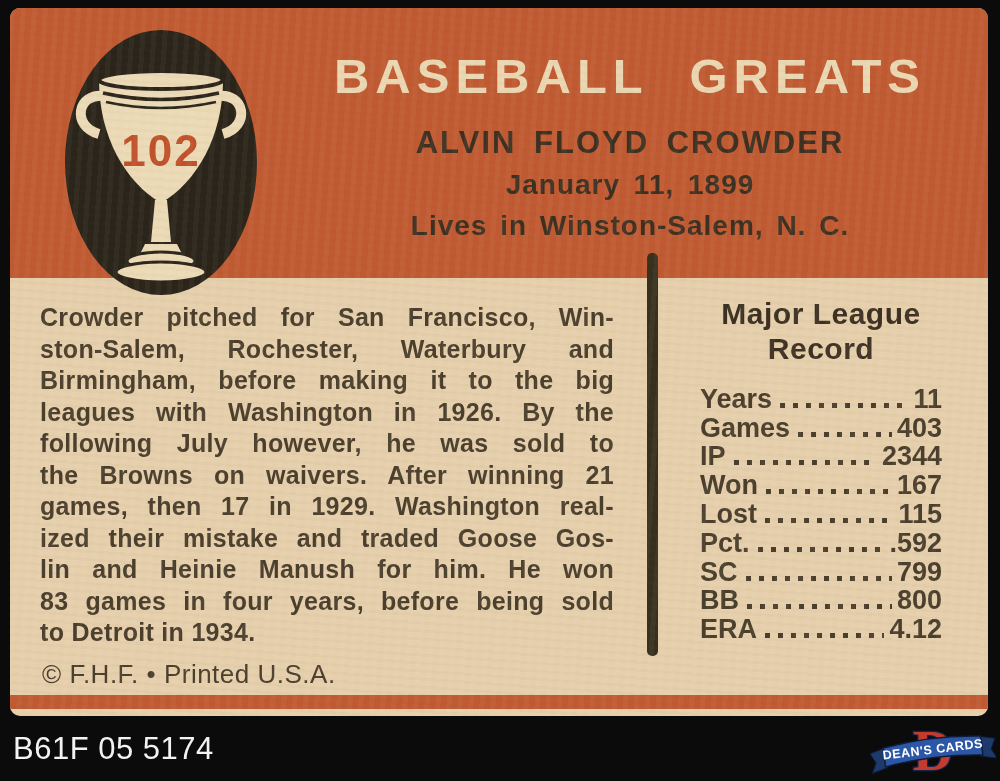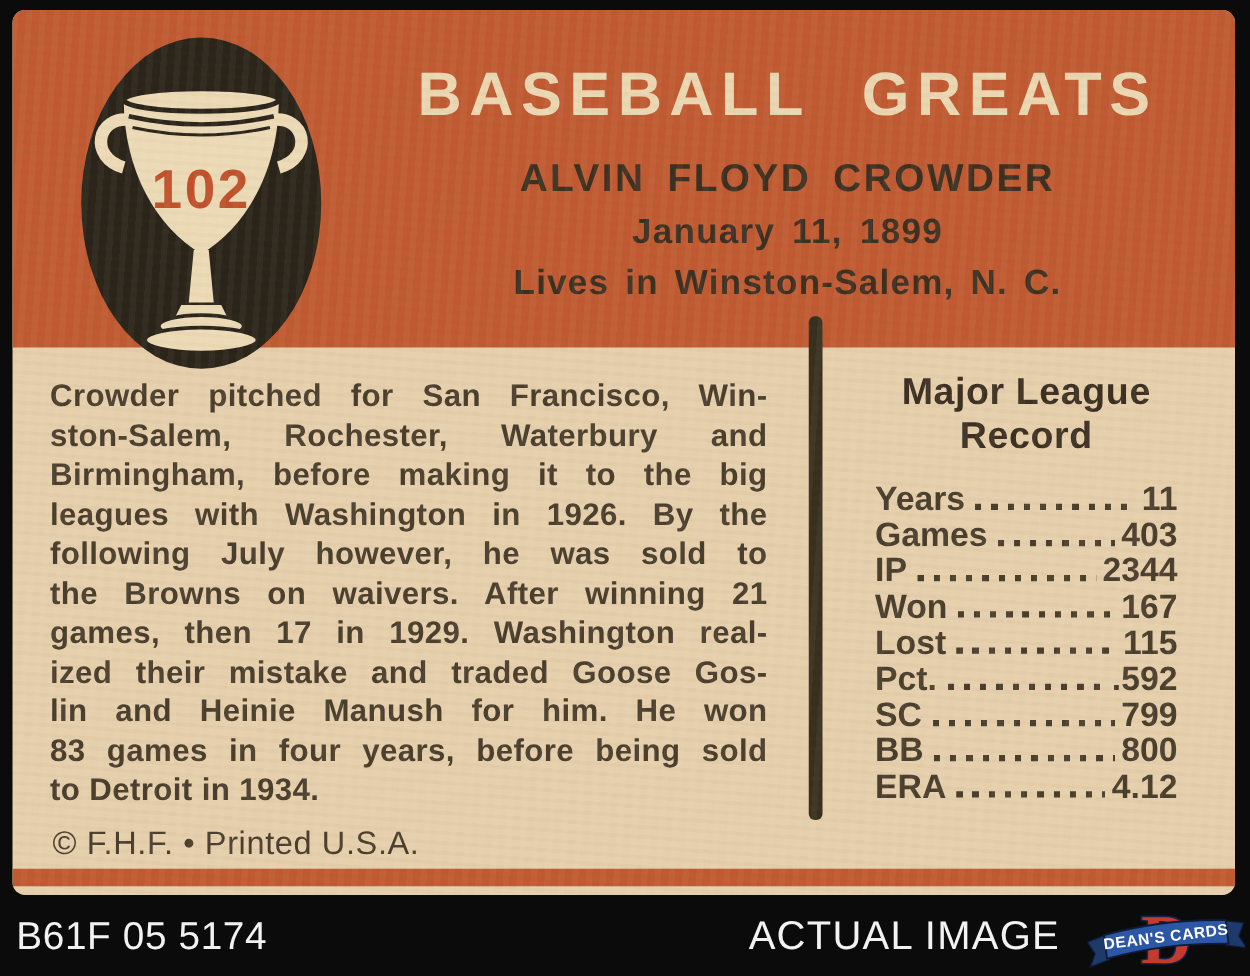--- a/index.html
+++ b/index.html
@@ -238,21 +238,20 @@
             <span class="stat-dots"></span>
             <span class="stat-value">4.12</span>
           </div>
         </div>
     </div>
   </div>
 
   <div class="footer">
     <div class="footer-code">B61F 05 5174</div>
     <div class="footer-spacer"></div>
-    <div class="footer-caption">ACTUAL IMAGE</div>
     <svg class="footer-logo" viewBox="0 0 126 56" aria-hidden="true">
       <text x="63" y="49" text-anchor="middle" font-family="Liberation Serif, serif" font-size="56" font-weight="bold" fill="#c33b2e" stroke="#13254a" stroke-width="2.5" paint-order="stroke">D</text>
       <g transform="rotate(-7 63 30)">
         <polygon points="0,25 16,21 16,41 0,45 5,35" fill="#1d3a6b" stroke="#0e1c3a" stroke-width="1"></polygon>
         <polygon points="126,25 110,21 110,41 126,45 121,35" fill="#1d3a6b" stroke="#0e1c3a" stroke-width="1"></polygon>
         <path d="M14 21 Q63 14 112 21 L112 40 Q63 33 14 40 Z" fill="#2c57a6" stroke="#0e1c3a" stroke-width="1.5"></path>
         <text x="63" y="32.5" text-anchor="middle" font-family="Liberation Sans, sans-serif" font-size="12.5" font-weight="bold" letter-spacing="0.5" fill="#ffffff">DEAN'S CARDS</text>
       </g>
     </svg>
   </div>

